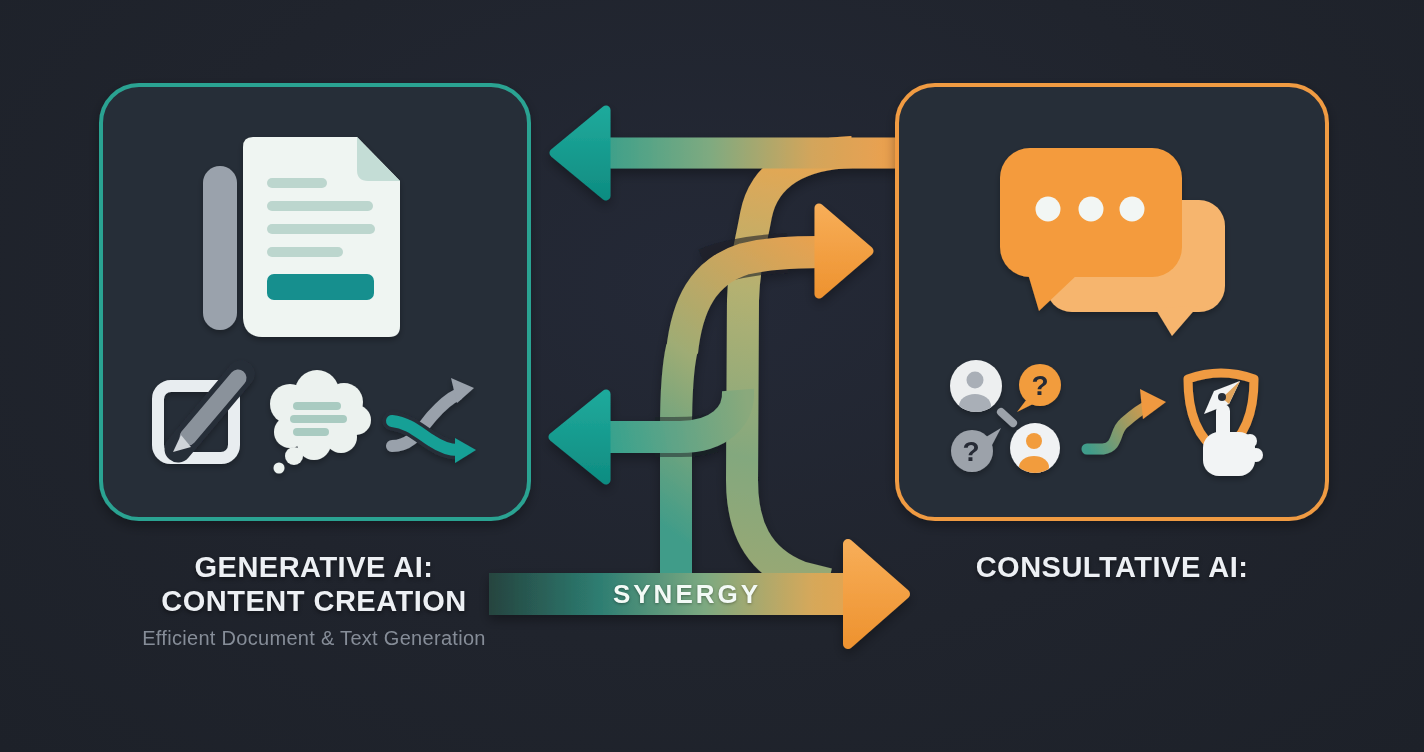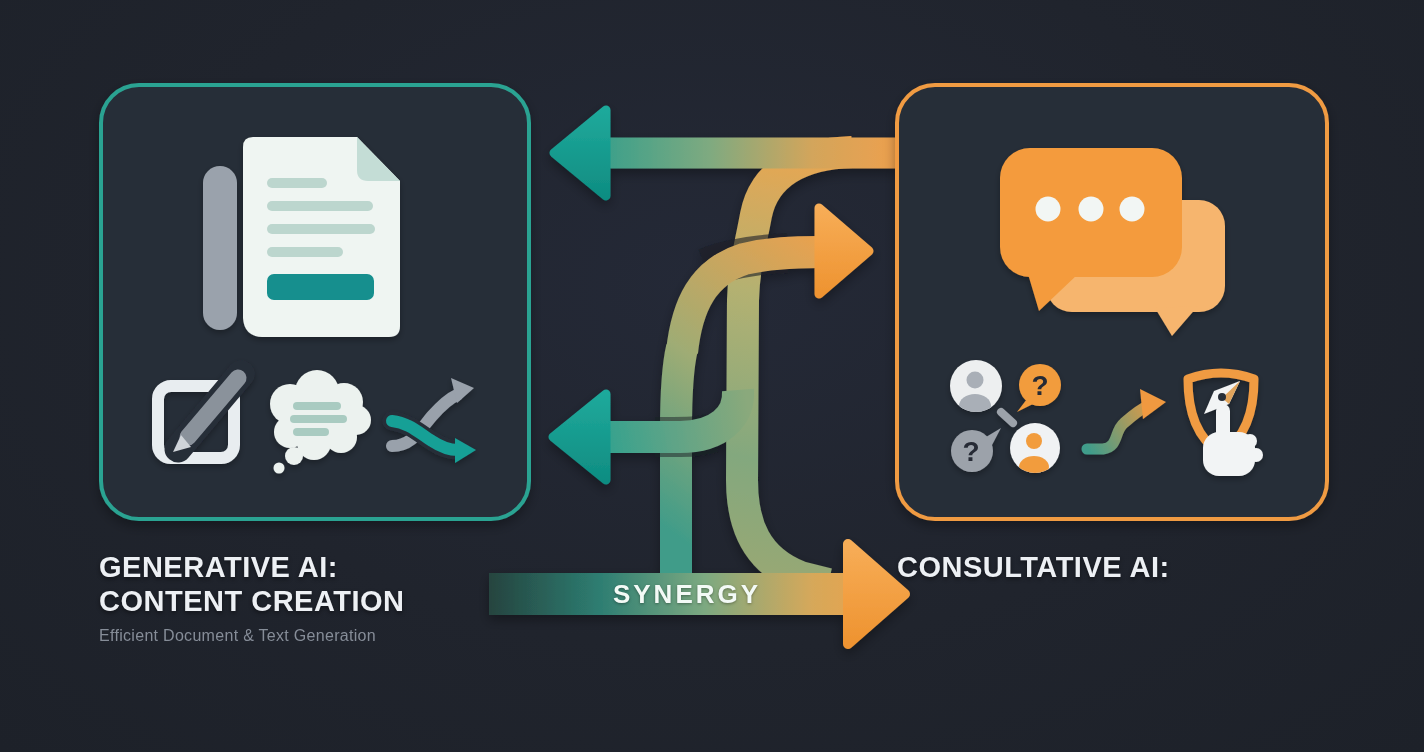--- a/index.html
+++ b/index.html
@@ -2,27 +2,27 @@
 <html><head>
 <meta charset="utf-8">
 <style>
   html,body{margin:0;padding:0;background:#14171e;}
   .stage{
     position:relative;width:1424px;height:752px;overflow:hidden;
     background:radial-gradient(ellipse at 50% 38%, #242937 0%, #20242d 55%, #1d2129 100%);
     font-family:"Liberation Sans", sans-serif;
   }
   .stage svg{position:absolute;left:0;top:0;}
-  .panel-label{position:absolute;width:430px;text-align:left;}
+  .panel-label{position:absolute;width:430px;text-align:center;}
   .panel-label .t1,.panel-label .t2{
     font-size:29px;font-weight:800;color:#edf0f4;letter-spacing:0.5px;line-height:34px;
     text-shadow:0 2px 4px rgba(0,0,0,0.45);
   }
   .panel-label .sub{
-    margin-top:9px;font-size:16px;font-weight:400;color:#868d98;letter-spacing:0.3px;
+    margin-top:9px;font-size:20px;font-weight:400;color:#868d98;letter-spacing:0.3px;
   }
   .label-left{left:99px;top:550px;}
   .label-right{left:897px;top:550px;}
   .synergy{
     position:absolute;left:587px;top:579px;width:200px;text-align:center;
     font-size:26px;font-weight:800;letter-spacing:3px;color:#f3faf6;
     text-shadow:0 1px 3px rgba(0,0,0,0.35);
   }
 </style>
 </head>

